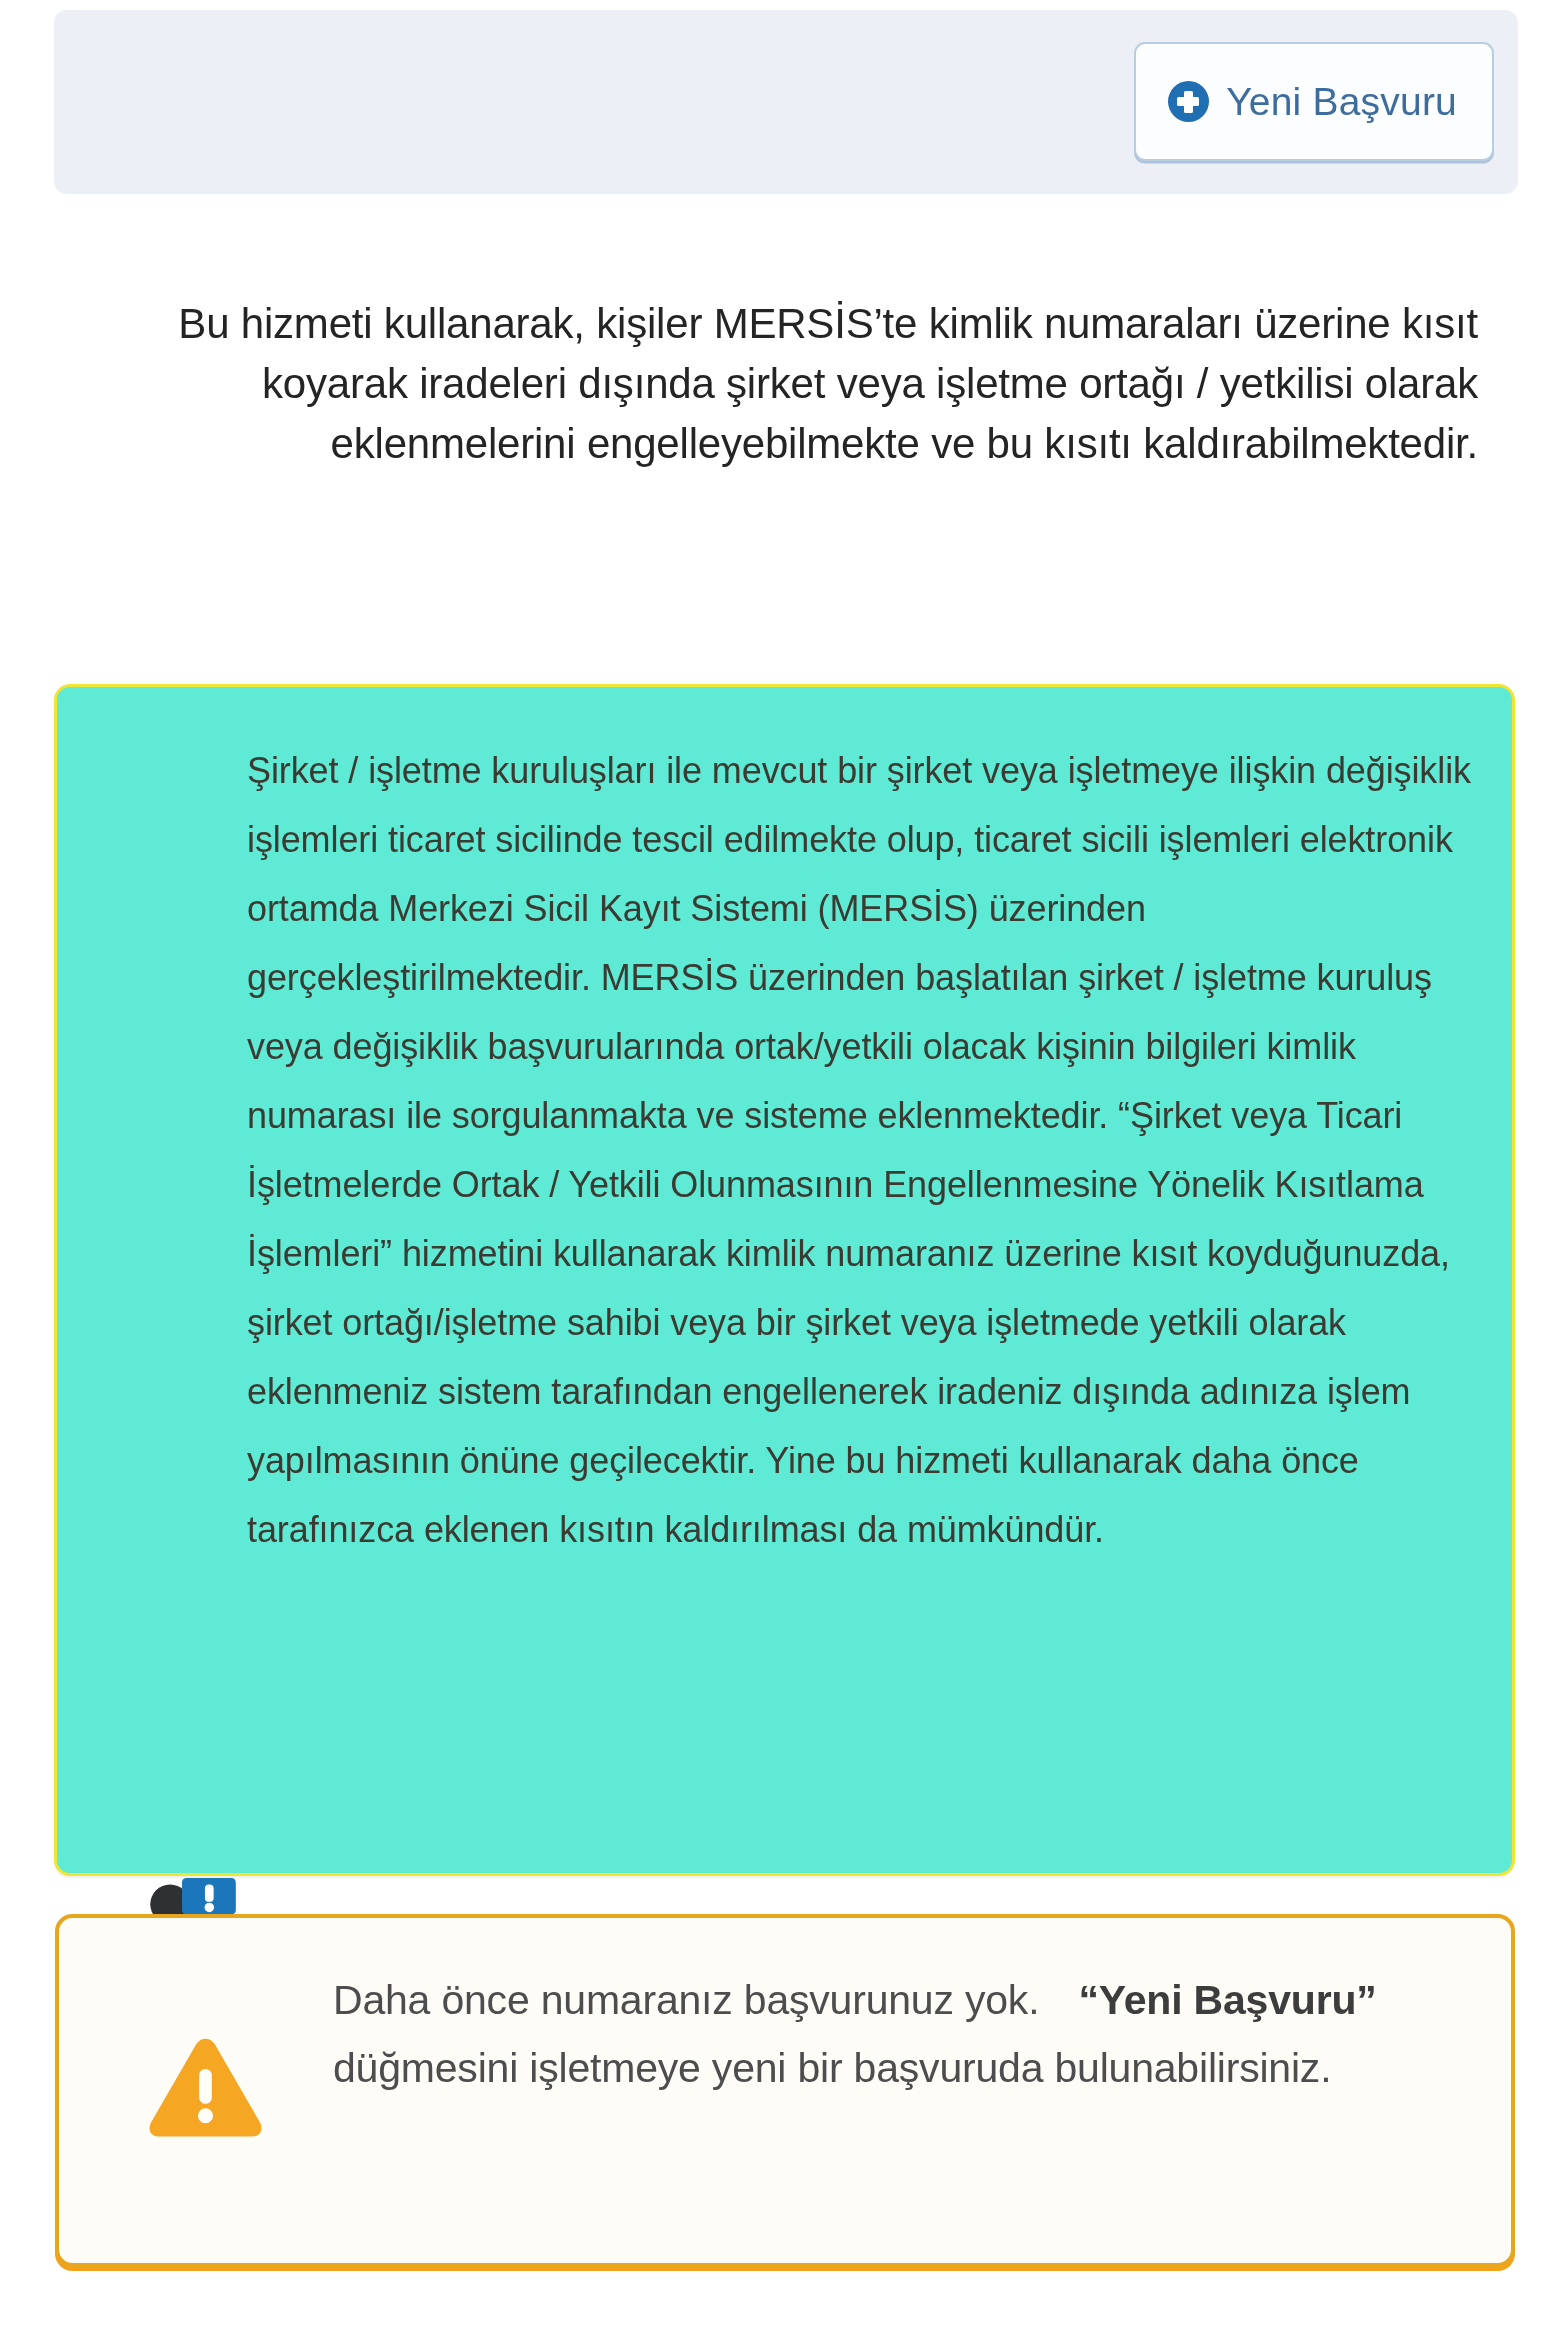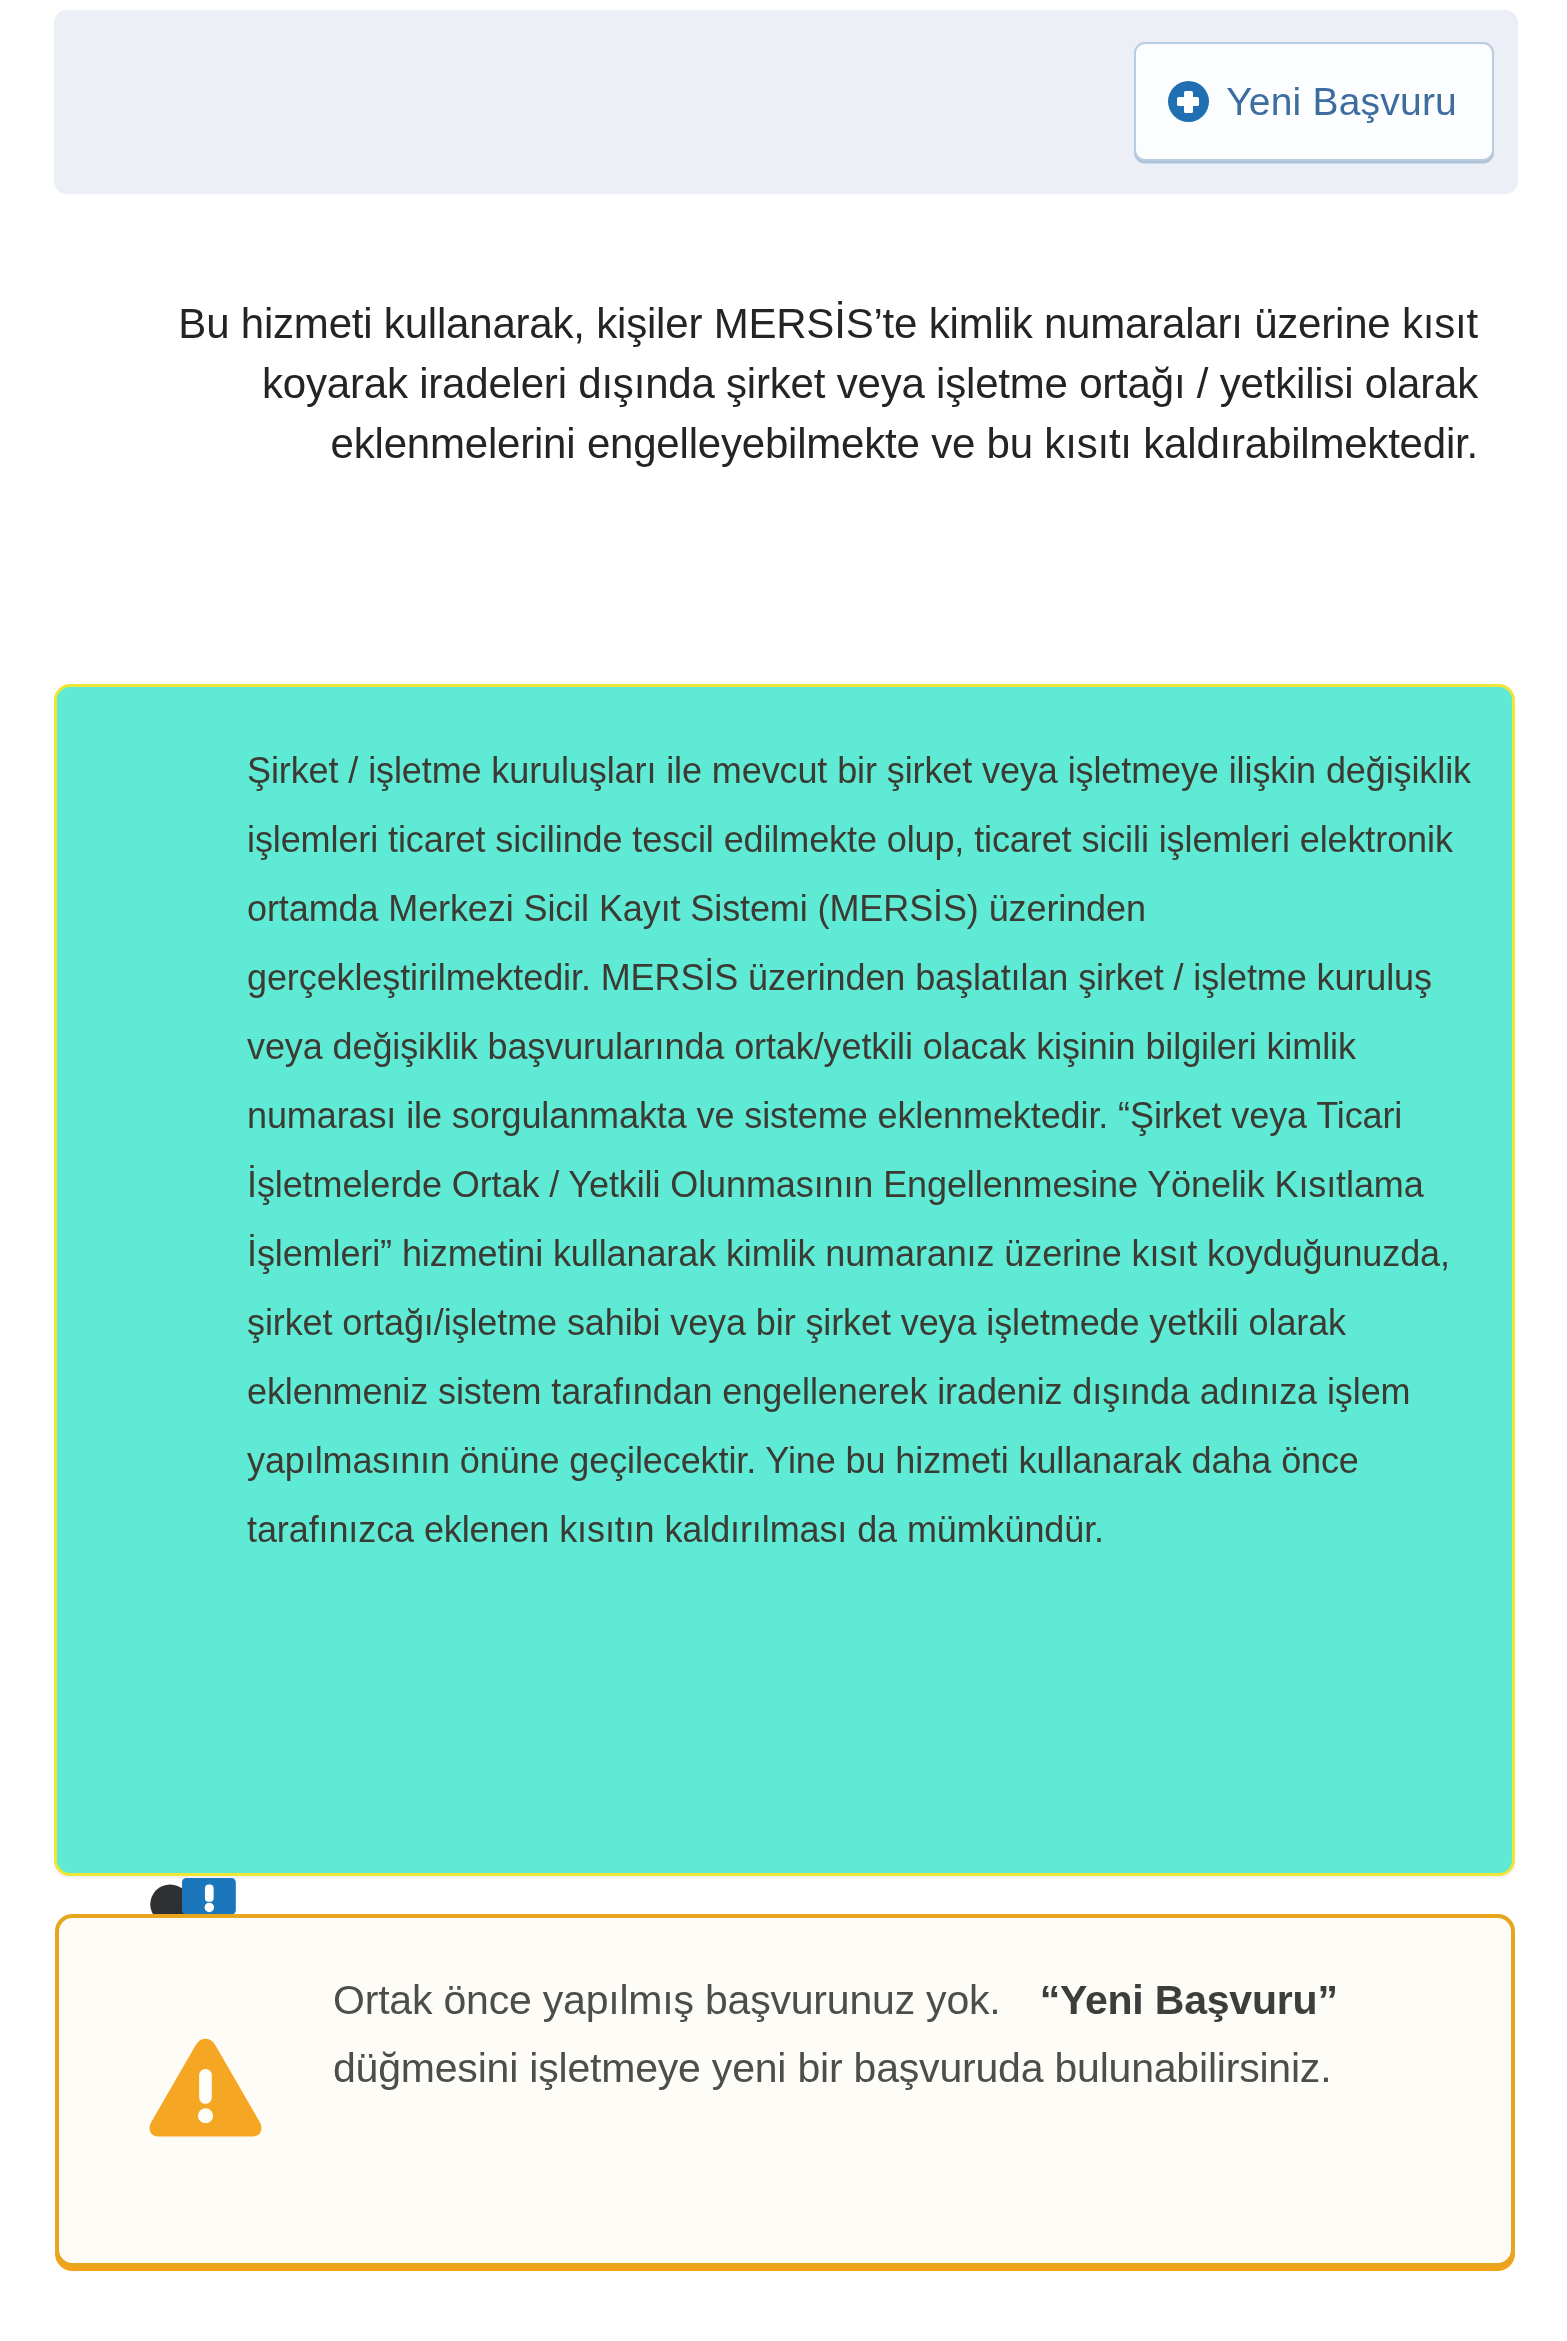--- a/index.html
+++ b/index.html
@@ -245,19 +245,19 @@
                    L15 129
                    C 6 129, 2 120, 6 112
                    L62 15
                    C 65 10, 69 6, 75 6 Z" fill="#f5a623"></path>
           <rect x="67" y="44" width="16" height="44" rx="8" fill="#fffdf8"></rect>
           <circle cx="75" cy="103" r="9.5" fill="#fffdf8"></circle>
         </svg>
       </span>
 
       <div class="warn-text">
-        <span>Ortak önce yapılmış başvurunuz yok. </span><b>“Yeni Başvuru”</b><span> düğmesini işletmeye yeni bir başvuruda bulunabilirsiniz.</span>
+        <span>Daha önce numaranız başvurunuz yok. </span><b>“Yeni Başvuru”</b><span> düğmesini işletmeye yeni bir başvuruda bulunabilirsiniz.</span>
       </div>
     </div>
   </div>
 
 </div>
 
 
 </body></html>

